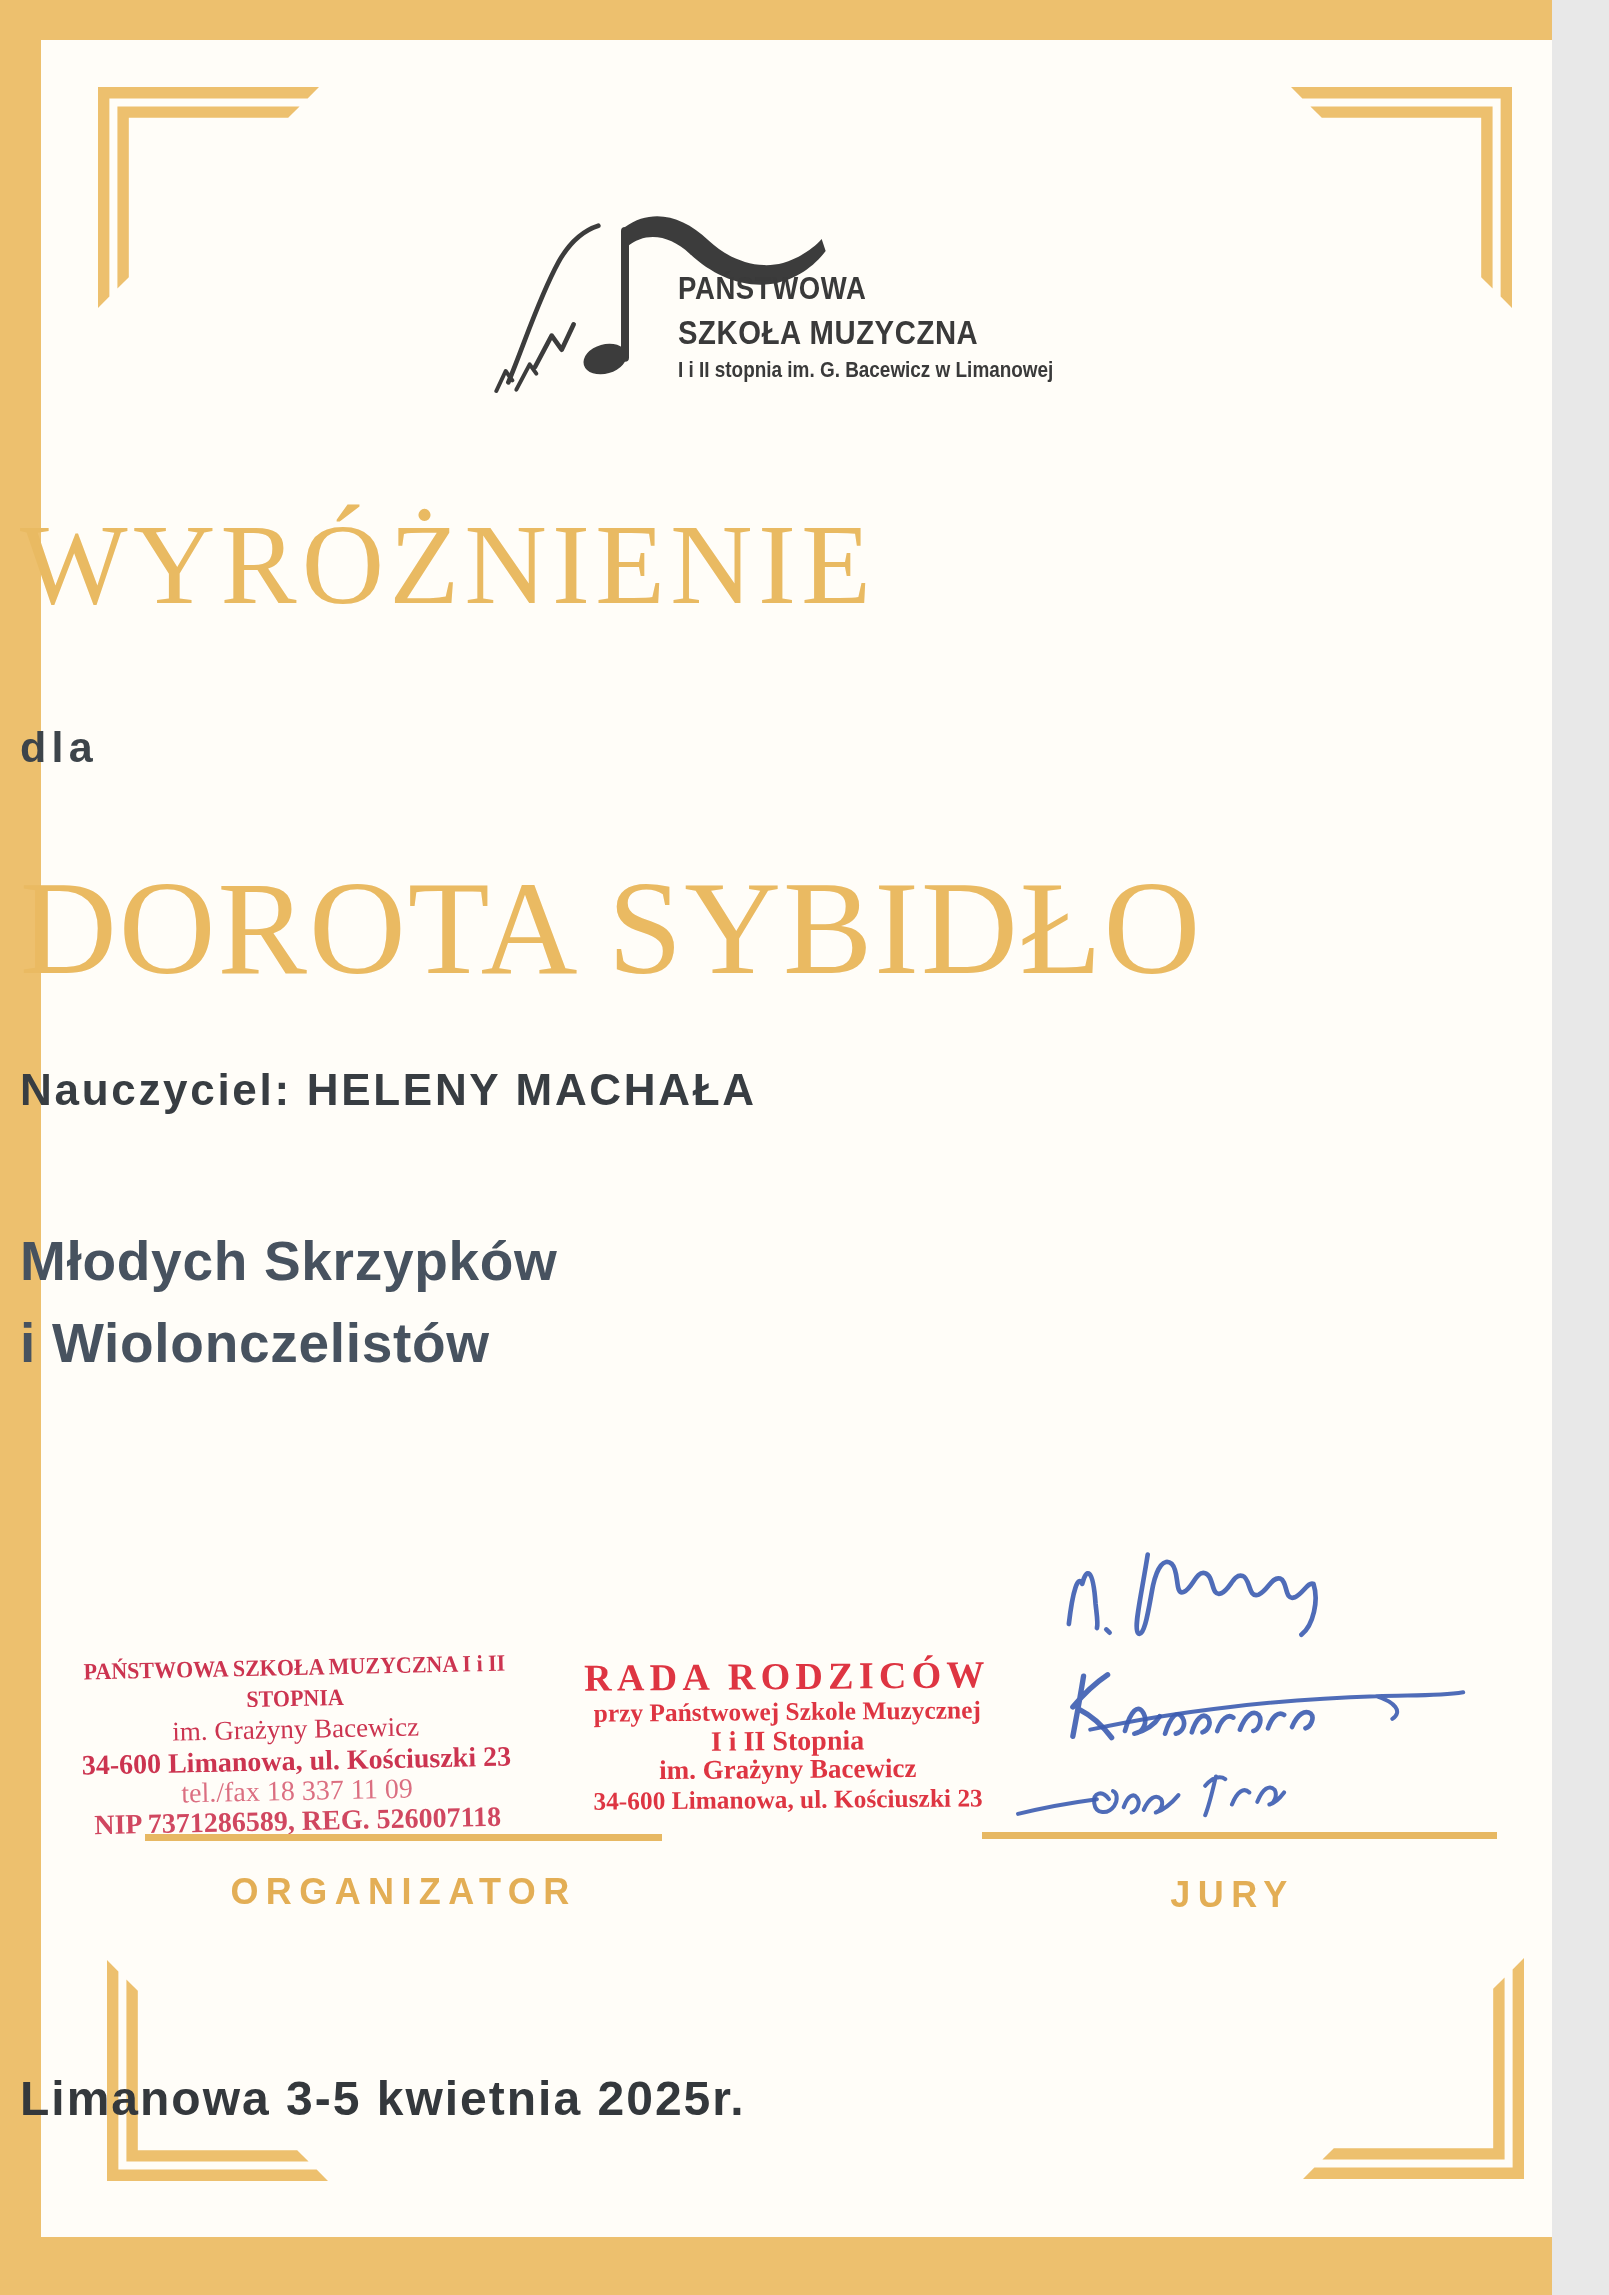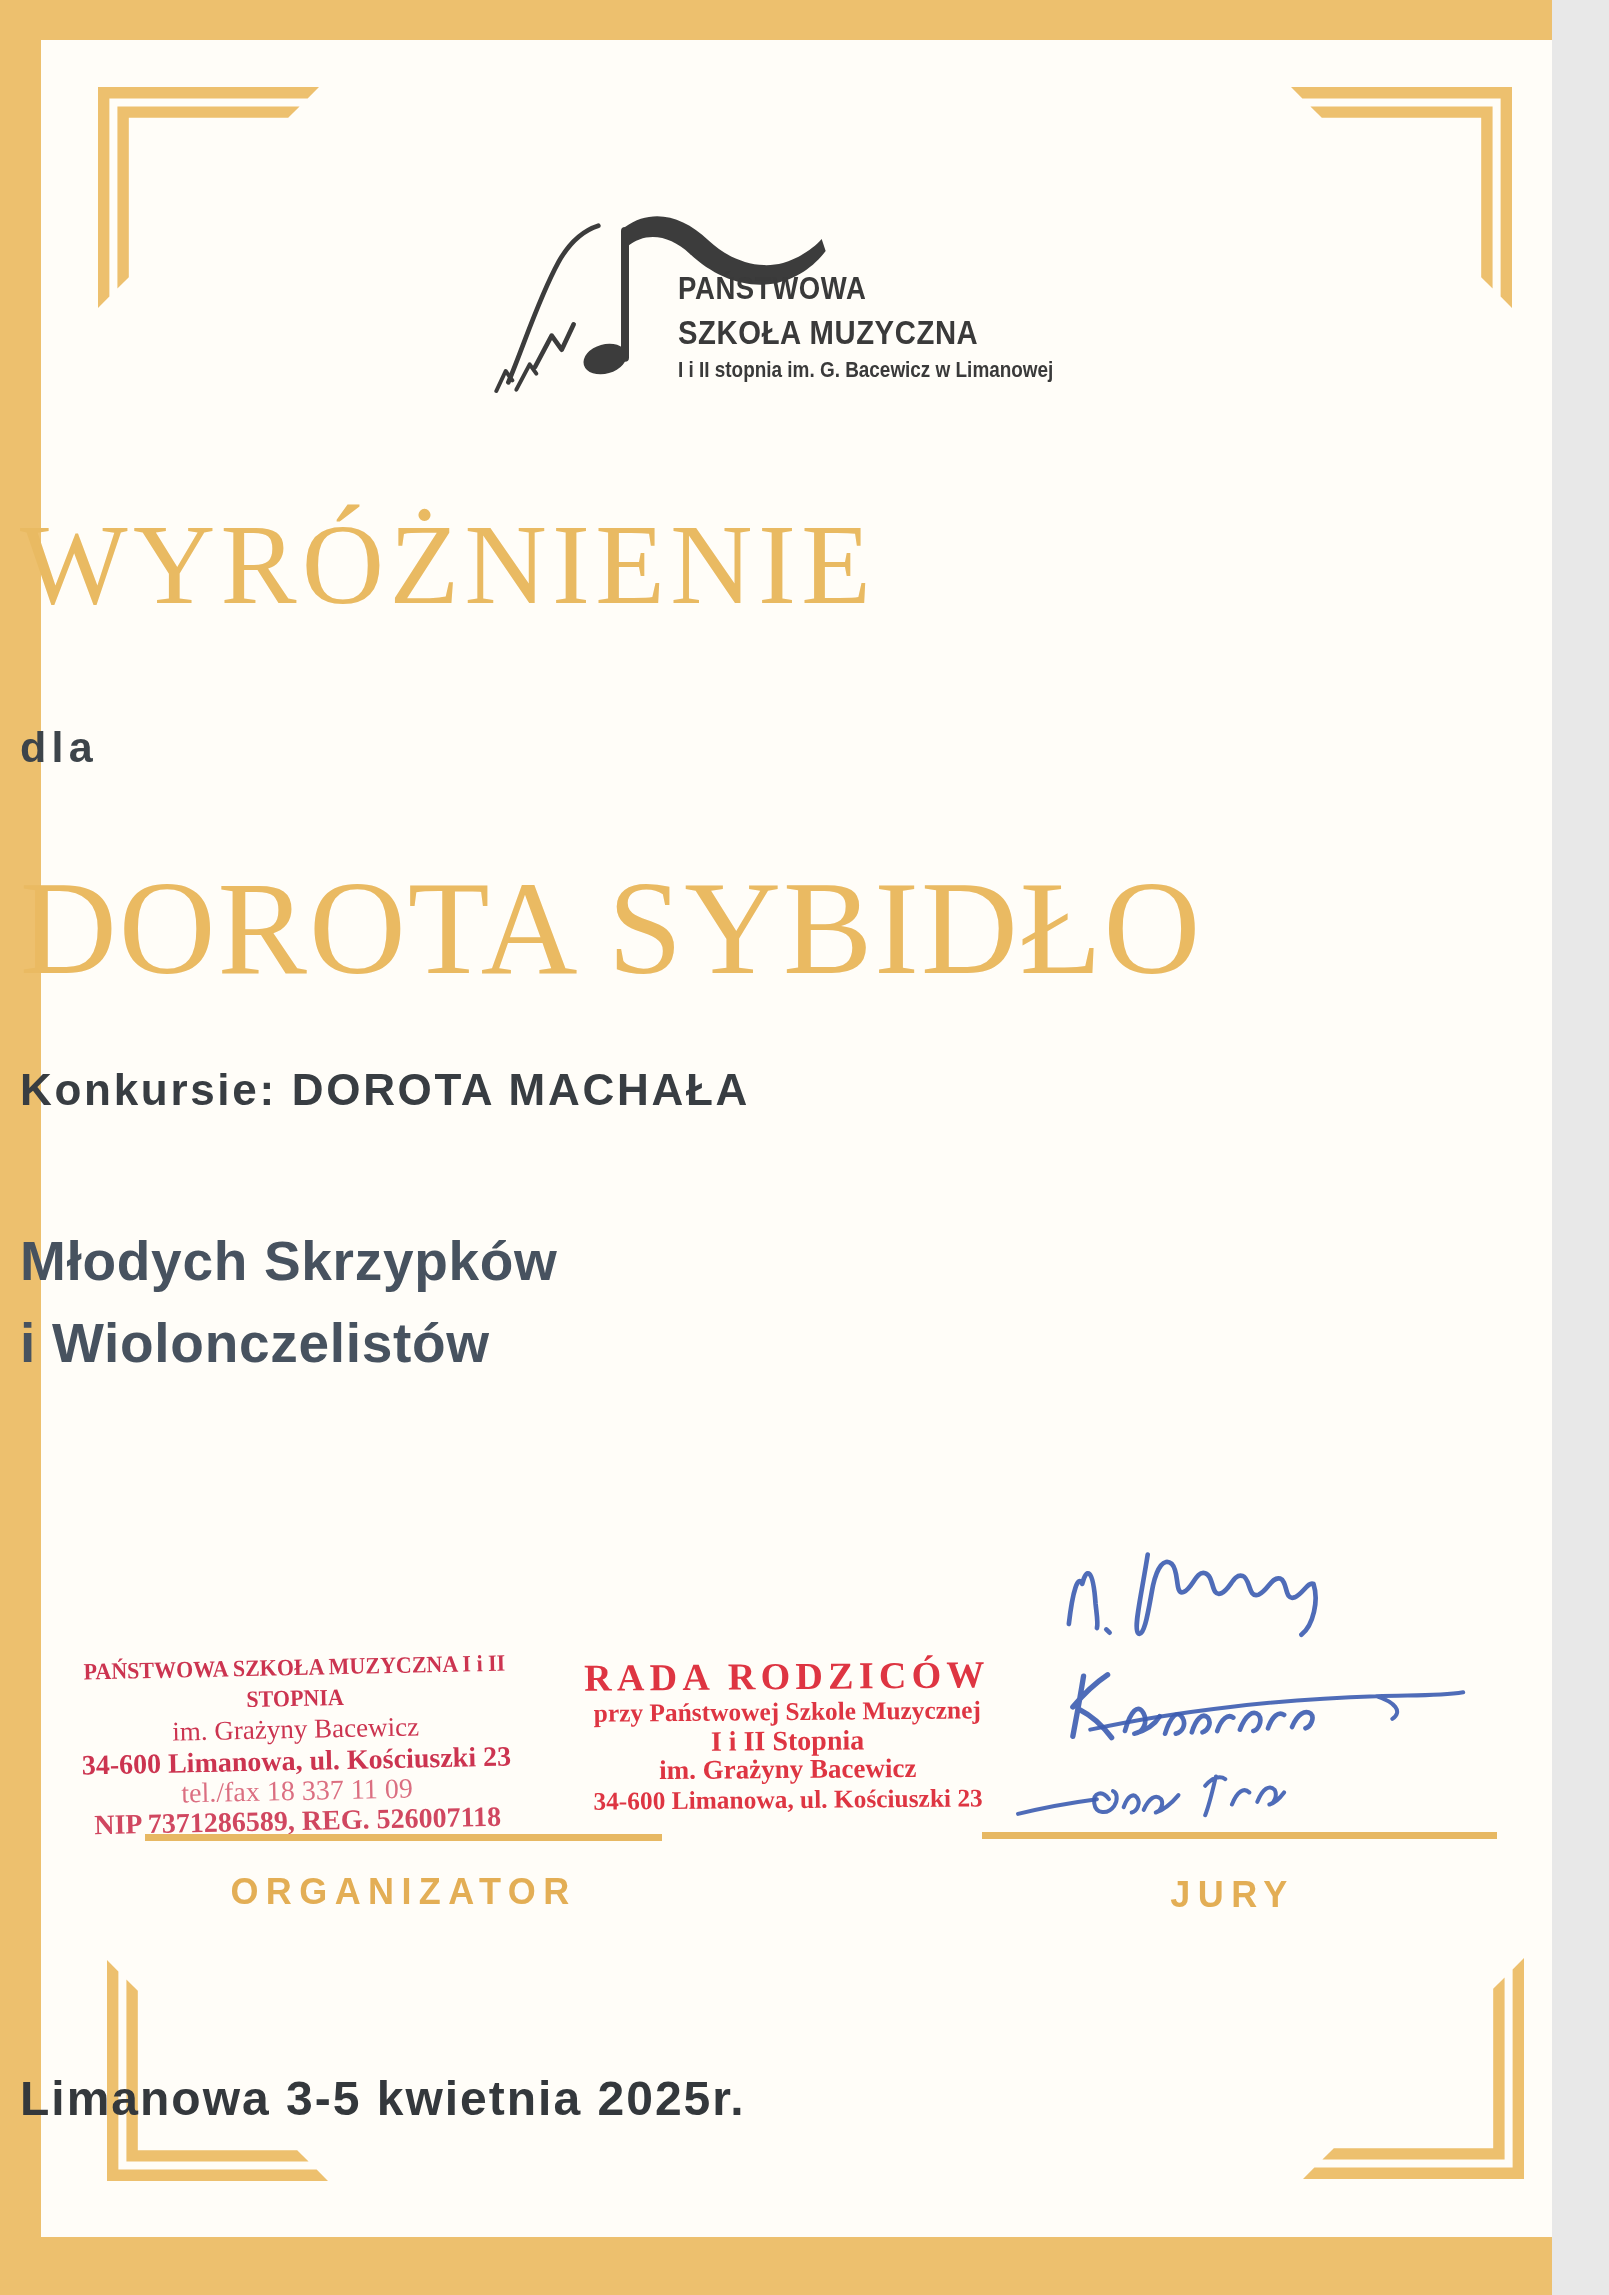--- a/index.html
+++ b/index.html
@@ -105,21 +105,21 @@
       <path class="logo-fill" d="M205,42 C245,14 290,24 330,62 C362,92 404,106 442,96 C466,89 488,74 500,60 L506,78 C488,102 458,124 420,128 C378,132 336,114 302,82 C272,54 236,48 208,72 Z"></path>
     </svg>
     <div class="logo-text" id="logo-line1">PAŃSTWOWA</div>
     <div class="logo-text" id="logo-line2">SZKOŁA MUZYCZNA</div>
     <div class="logo-text" id="logo-sub">I i II stopnia im. G. Bacewicz w Limanowej</div>
   </div>
 
   <div class="center-text" id="title">WYRÓŻNIENIE</div>
   <div class="center-text" id="for-label">dla</div>
   <div class="center-text" id="recipient">DOROTA SYBIDŁO</div>
-  <div class="center-text" id="teacher">Konkursie: DOROTA MACHAŁA</div>
+  <div class="center-text" id="teacher">Nauczyciel: HELENY MACHAŁA</div>
   <div class="center-text" id="competition">
     <div>Młodych Skrzypków</div>
     <div>i Wiolonczelistów</div>
   </div>
 
   <div class="stamp" id="stamp-school">
     <div class="s1">PAŃSTWOWA SZKOŁA MUZYCZNA I i II STOPNIA</div>
     <div class="s2">im. Grażyny Bacewicz</div>
     <div class="s3">34-600 Limanowa, ul. Kościuszki 23</div>
     <div class="s4">tel./fax 18 337 11 09</div>

